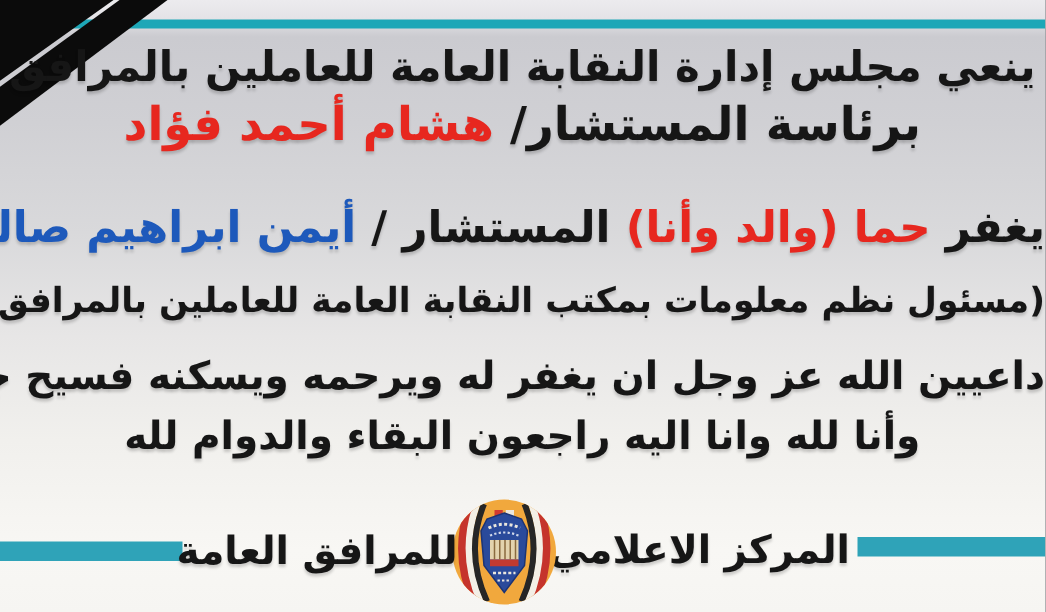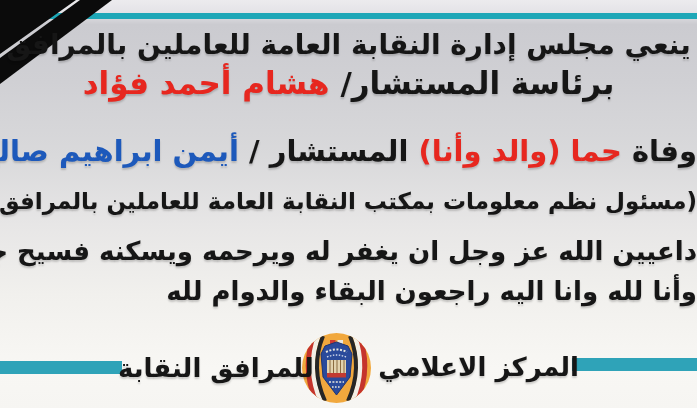--- a/index.html
+++ b/index.html
@@ -31,33 +31,33 @@
     text-shadow:0 2px 2px rgba(0,0,0,0.18);
   }
   .line .seg{display:inline;}
   .red{color:#e7271f;}
   .blue{color:#1d59bb;}
   .line1{top:27px;font-size:28px;line-height:36px;}
   .line2{top:63px;font-size:31px;line-height:40px;}
   .line3{top:131px;font-size:29px;line-height:40px;}
   .line4{top:185px;font-size:23px;line-height:32px;}
   .line5{top:233px;font-size:26px;line-height:36px;}
-  .line6{top:273px;font-size:26px;line-height:36px;text-align:right;}
+  .line6{top:273px;font-size:26px;line-height:36px;}
   .footer-bar{
     position:absolute;height:13px;background:#2fa3b8;
   }
   .footer-bar.right{right:0;top:358px;width:125px;}
   .footer-bar.left{left:0;top:361px;width:122px;}
   .footer-text{
     position:absolute;
     font-weight:bold;color:#161616;font-size:26px;line-height:36px;
     text-shadow:0 2px 2px rgba(0,0,0,0.18);
     white-space:nowrap;
   }
-  .footer-text.media-center{right:118px;top:349px;}
+  .footer-text.media-center{right:130px;top:349px;}
   .footer-text.utilities{left:118px;top:350px;}
   .emblem{
     position:absolute;left:301px;top:332px;
   }
 </style>
 </head>
 <body>
 
 <div class="canvas">
 
@@ -69,21 +69,21 @@
   </svg>
 
   <div class="line line1">ينعي مجلس إدارة النقابة العامة للعاملين بالمرافق</div>
 
   <div class="line line2">
     <span class="seg">برئاسة المستشار/</span>
     <span class="seg red">هشام أحمد فؤاد</span>
   </div>
 
   <div class="line line3">
-    <span class="seg">وفاة</span>
+    <span class="seg">يغفر</span>
     <span class="seg red">حما (والد وأنا)</span>
     <span class="seg">المستشار /</span>
     <span class="seg blue">أيمن ابراهيم صالح</span>
   </div>
 
   <div class="line line4">(مسئول نظم معلومات بمكتب النقابة العامة للعاملين بالمرافق العامة )</div>
 
   <div class="line line5">داعيين الله عز وجل ان يغفر له ويرحمه ويسكنه فسيح جناته</div>
 
   <div class="line line6">وأنا لله وانا اليه راجعون البقاء والدوام لله</div>
@@ -113,15 +113,15 @@
     <polygon points="35.5,10 47,14 51,22 49,45 35.5,63 22,45 20,22 24,14" fill="#2a4a9b" stroke="#1c3474" stroke-width="1"></polygon>
     <path d="M25,20 Q35.5,15 46,20" stroke="#e9e6dd" stroke-width="2" fill="none" stroke-dasharray="2 1.6"></path>
     <path d="M26,25 Q35.5,21 45,25" stroke="#cfd7ea" stroke-width="1.4" fill="none" stroke-dasharray="1.5 1.5"></path>
     <rect x="26" y="28" width="19" height="13" fill="#e3d3ae"></rect>
     <path d="M29,28 V41 M32.5,28 V41 M36,28 V41 M39.5,28 V41 M43,28 V41" stroke="#8a6b3f" stroke-width="1"></path>
     <rect x="26" y="41" width="19" height="4.5" fill="#c23a30"></rect>
     <path d="M28,50 H43" stroke="#e9e6dd" stroke-width="1.6" stroke-dasharray="2 1.4"></path>
     <path d="M31,55 H40" stroke="#e9e6dd" stroke-width="1.4" stroke-dasharray="1.6 1.4"></path>
   </svg>
 
-  <div class="footer-text utilities">للمرافق النقابة</div>
+  <div class="footer-text utilities">للمرافق العامة</div>
 
 </div>
 
 </body></html>

